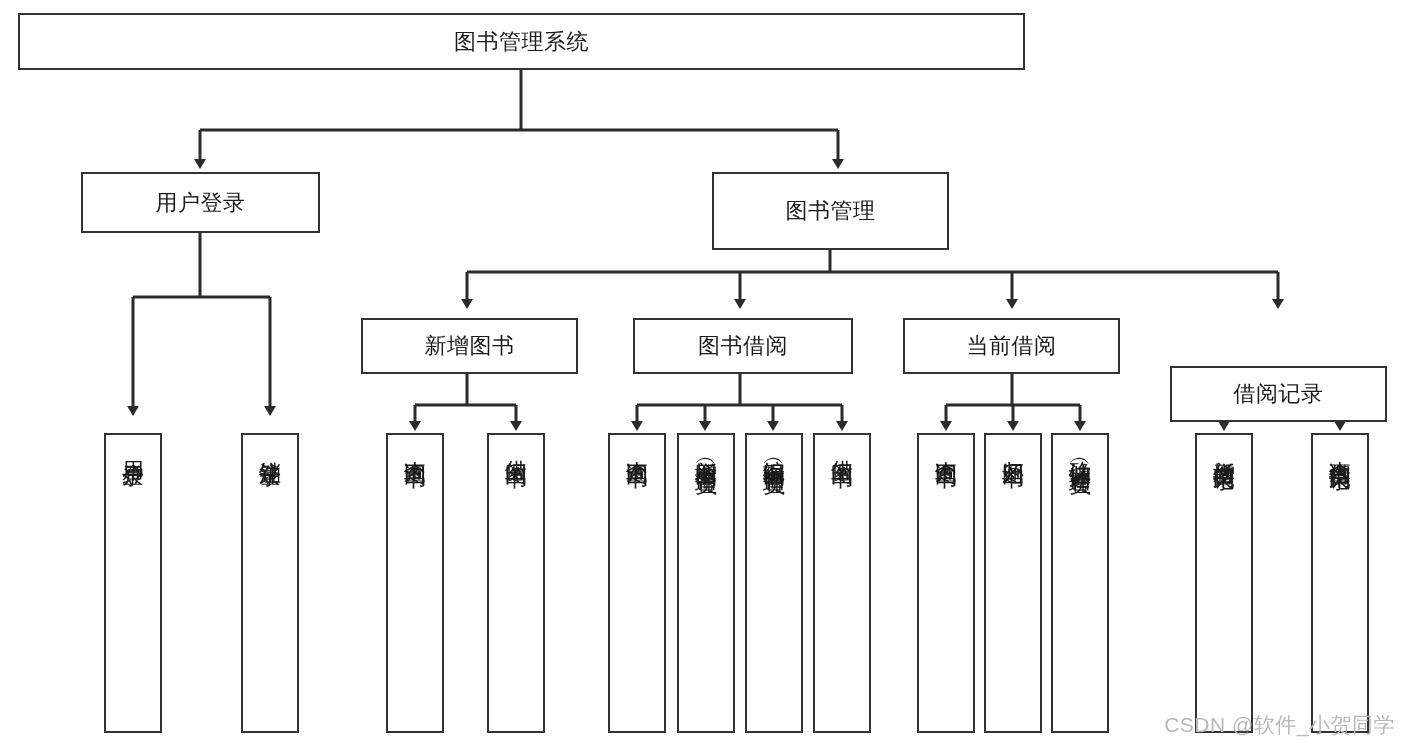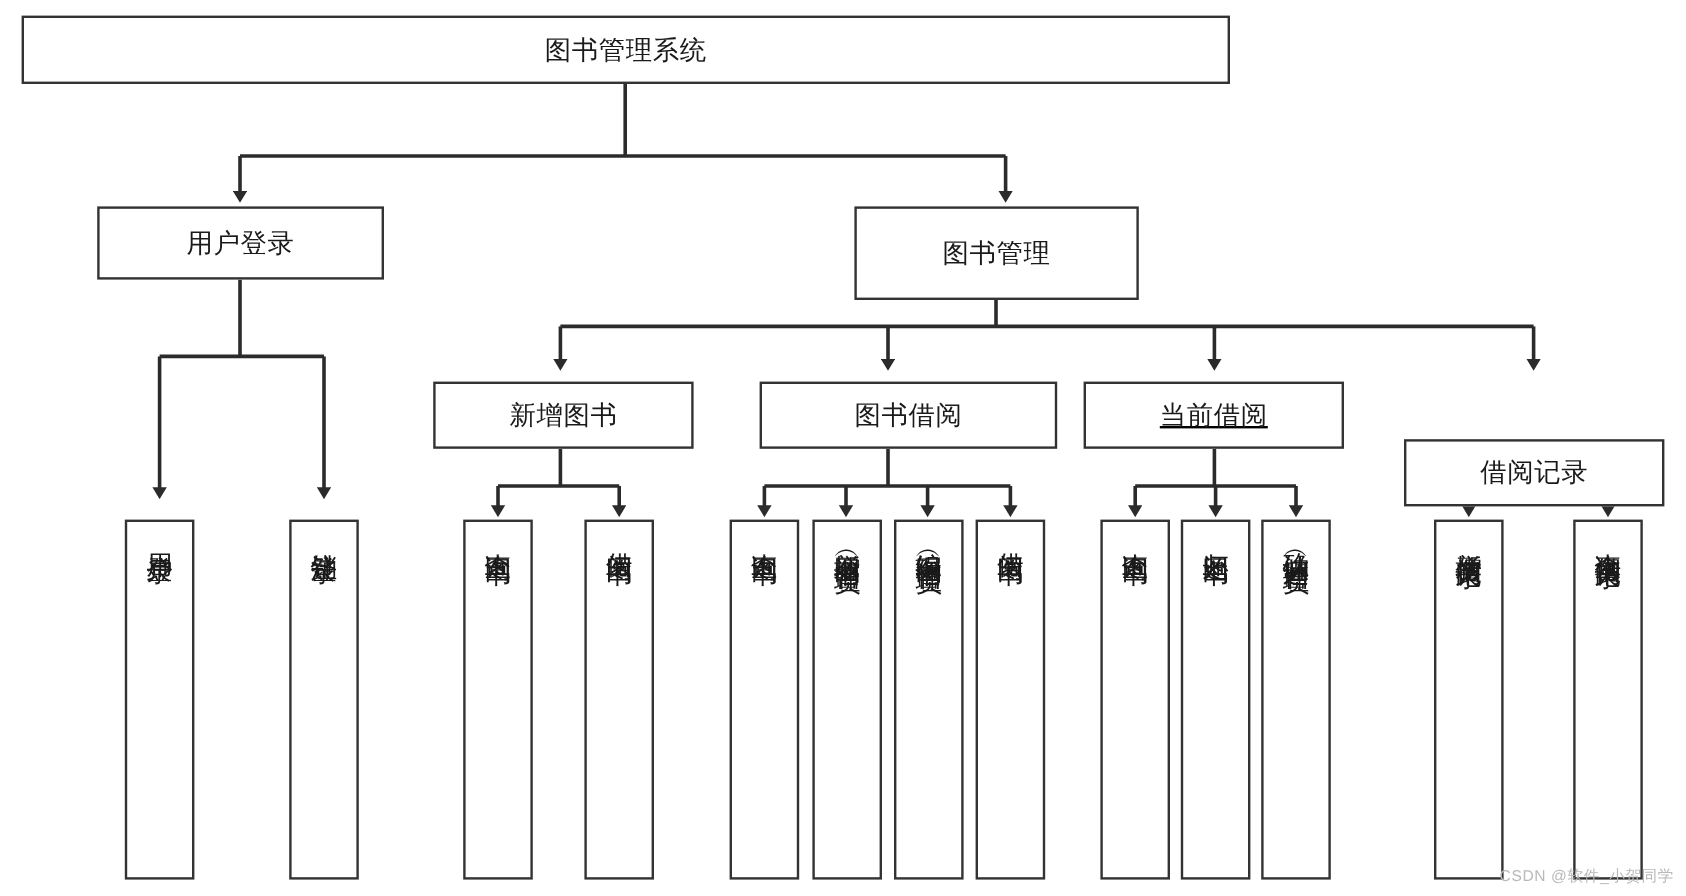--- a/index.html
+++ b/index.html
@@ -57,21 +57,21 @@
     white-space: nowrap;
   }
   .node.root .label { font-size: 22px; }
   .node.l2 .label   { font-size: 22px; }
   .node.l3 .label   { font-size: 22px; }
 
   #watermark {
     position: absolute;
     right: 10px;
     bottom: 8px;
-    font-size: 13px;
+    font-size: 21px;
     color: #b9b9b9;
     letter-spacing: 0.5px;
     z-index: 5;
     white-space: nowrap;
   }
 </style>
 </head>
 <body>
 
 <div id="canvas">
@@ -133,24 +133,24 @@
   <div class="node l2" style="left:81px; top:172px; width:239px; height:61px;">
     <span class="label">用户登录</span>
   </div>
   <div class="node l2" style="left:712px; top:172px; width:237px; height:78px;">
     <span class="label">图书管理</span>
   </div>
 
   <div class="node l3" style="left:361px; top:318px; width:217px; height:56px;">
     <span class="label">新增图书</span>
   </div>
-  <div class="node l3" style="left:633px; top:318px; width:248px; height:56px;">
+  <div class="node l3" style="left:633px; top:318px; width:220px; height:56px;">
     <span class="label">图书借阅</span>
   </div>
-  <div class="node l3" style="left:903px; top:318px; width:217px; height:56px;text-decoration:underline;">
+  <div class="node l3" style="left:903px; top:318px; width:217px; height:56px;">
     <span class="label">当前借阅</span>
   </div>
   <div class="node l3" style="left:1170px; top:318px; width:217px; height:56px;margin-top:48px;">
     <span class="label">借阅记录</span>
   </div>
 
   <div class="node vertical" style="left:104px; top:433px; width:58px; height:300px;">
     <span class="label">用户登录</span>
   </div>
   <div class="node vertical" style="left:241px; top:433px; width:58px; height:300px;">

